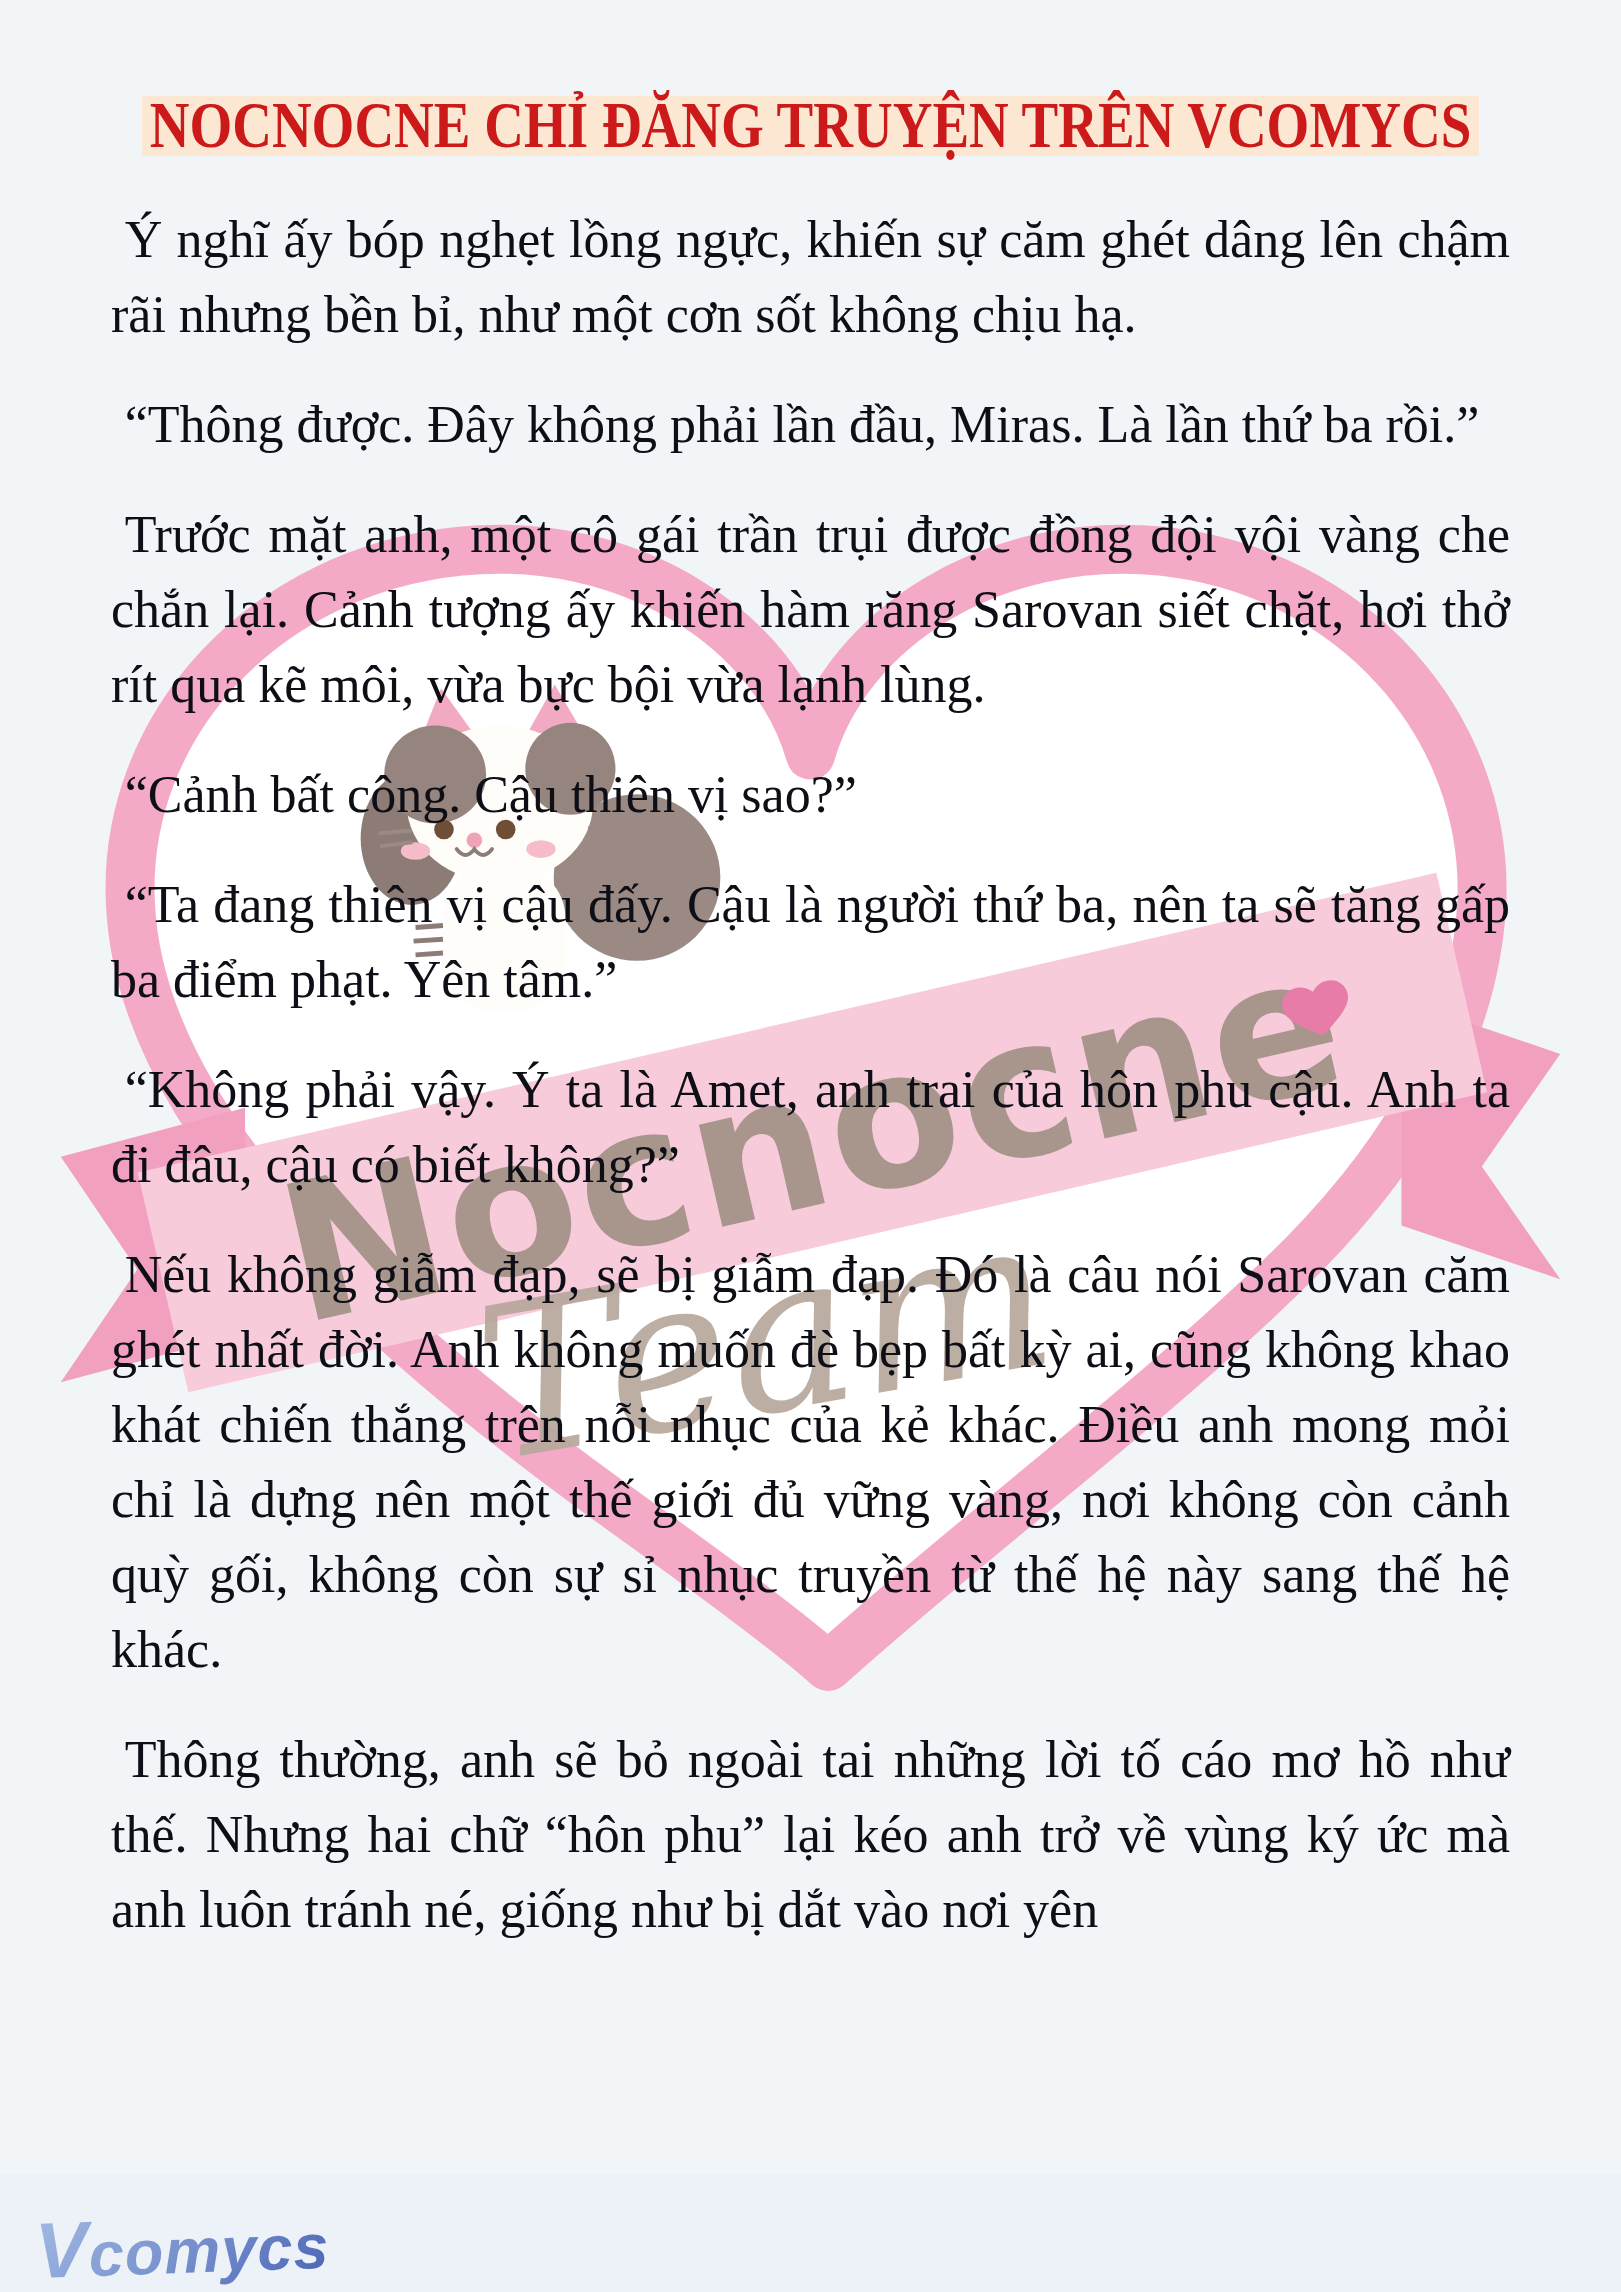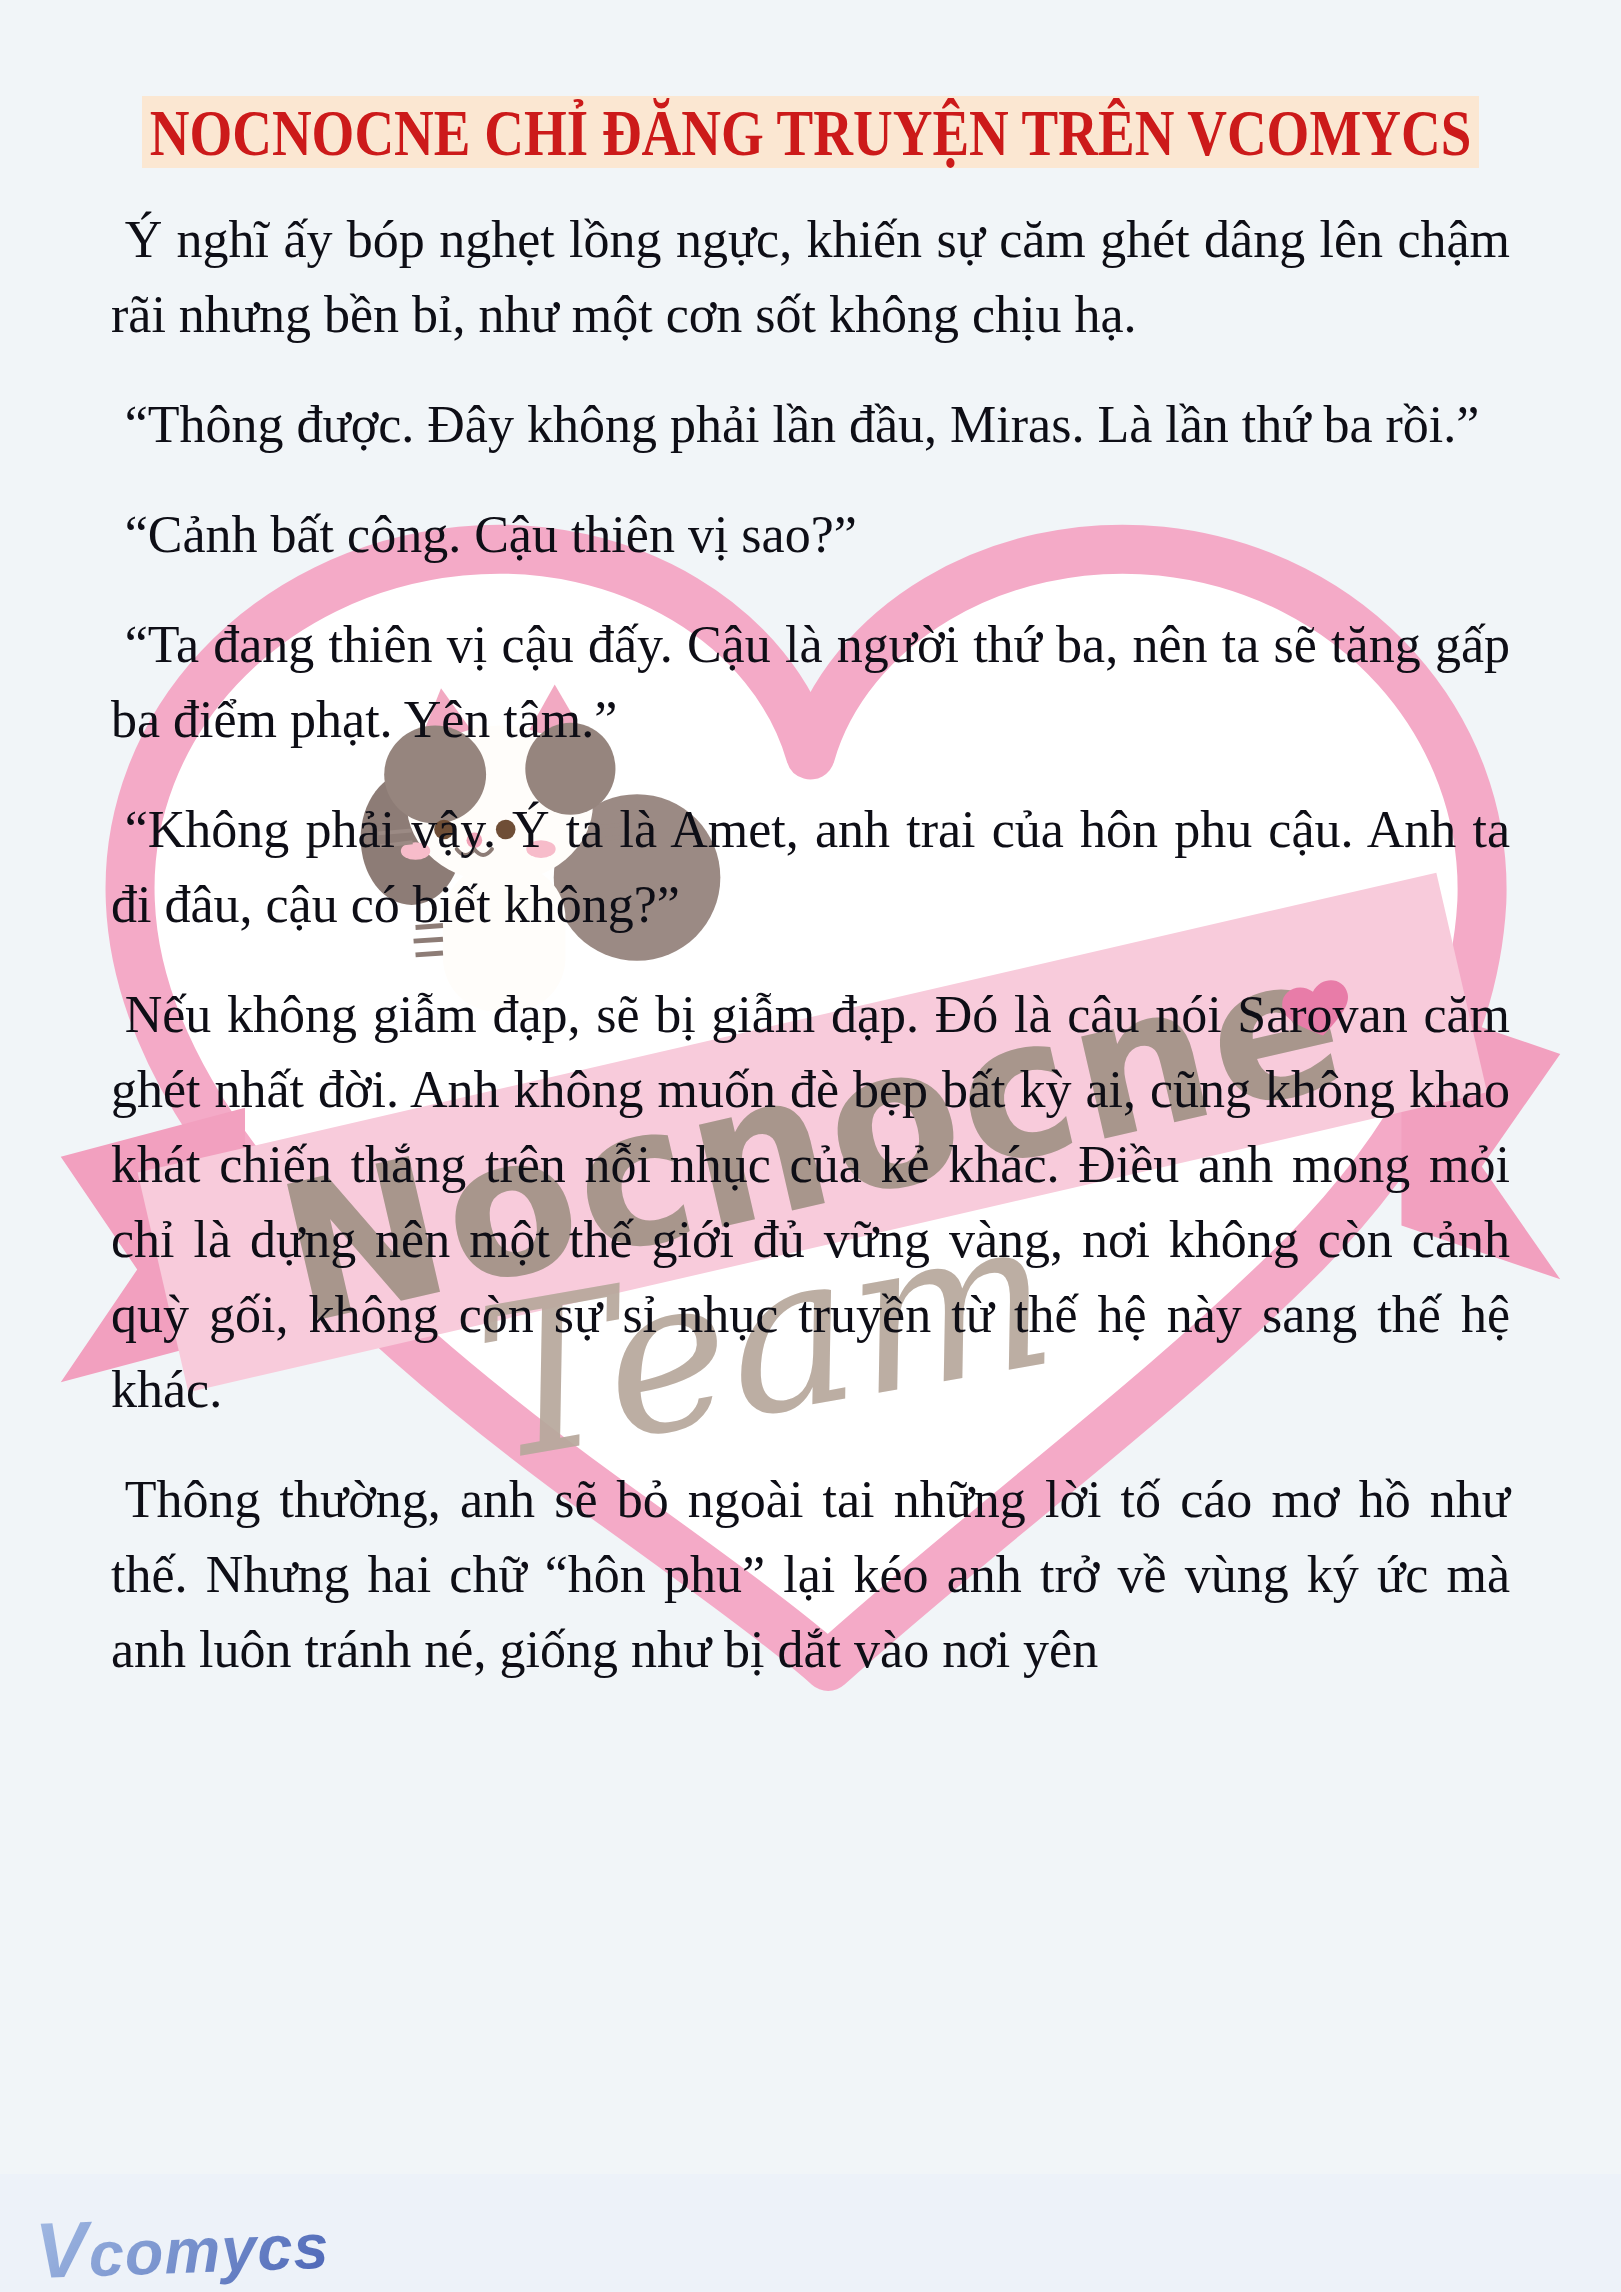--- a/index.html
+++ b/index.html
@@ -23,23 +23,23 @@
     font-weight:bold;
     font-size:195px;
     letter-spacing:4px;
   }
   .wm-team-word{
     font-family:"DejaVu Serif","Liberation Serif",serif;
     font-style:italic;
     font-size:215px;
   }
   .banner{
-    position:absolute;left:142px;top:96px;width:1337px;height:72px;
+    position:absolute;left:142px;top:96px;width:1337px;height:60px;
     background:#fbe7d2;
-    display:flex;align-items:center;justify-content:center;
+    display:flex;align-items:flex-end;justify-content:center;
     white-space:nowrap;
   }
   .banner-text{
     color:#cc1a1a;
     font-weight:bold;
     font-size:55px;
     transform:scale(1.0,1.2);
     transform-origin:center;
     letter-spacing:0px;
   }
@@ -122,20 +122,21 @@
     </g>
   </svg>
 
   <div class="banner">
     <span class="banner-text">NOCNOCNE CHỈ ĐĂNG TRUYỆN TRÊN VCOMYCS</span>
   </div>
 
   <div class="content">
       <p>Ý nghĩ ấy bóp nghẹt lồng ngực, khiến sự căm ghét dâng lên chậm rãi nhưng bền bỉ, như một cơn sốt không chịu hạ.</p>
       <p>“Thông được. Đây không phải lần đầu, Miras. Là lần thứ ba rồi.”</p>
+      <p>Trước mặt anh, một cô gái trần trụi được đồng đội vội vàng che chắn lại. Cảnh tượng ấy khiến hàm răng Sarovan siết chặt, hơi thở rít qua kẽ môi, vừa bực bội vừa lạnh lùng.</p>
       <p>“Cảnh bất công. Cậu thiên vị sao?”</p>
       <p>“Ta đang thiên vị cậu đấy. Cậu là người thứ ba, nên ta sẽ tăng gấp ba điểm phạt. Yên tâm.”</p>
       <p>“Không phải vậy. Ý ta là Amet, anh trai của hôn phu cậu. Anh ta đi đâu, cậu có biết không?”</p>
       <p>Nếu không giẫm đạp, sẽ bị giẫm đạp. Đó là câu nói Sarovan căm ghét nhất đời. Anh không muốn đè bẹp bất kỳ ai, cũng không khao khát chiến thắng trên nỗi nhục của kẻ khác. Điều anh mong mỏi chỉ là dựng nên một thế giới đủ vững vàng, nơi không còn cảnh quỳ gối, không còn sự sỉ nhục truyền từ thế hệ này sang thế hệ khác.</p>
       <p>Thông thường, anh sẽ bỏ ngoài tai những lời tố cáo mơ hồ như thế. Nhưng hai chữ “hôn phu” lại kéo anh trở về vùng ký ức mà anh luôn tránh né, giống như bị dắt vào nơi yên</p>
     </div>
 
   <div class="logo">Vcomycs</div>
 
 </div>

